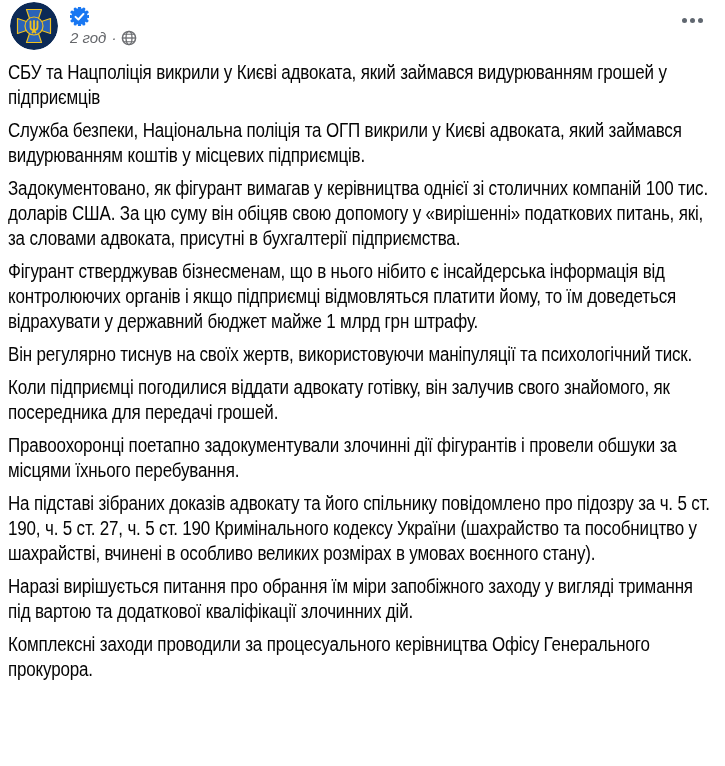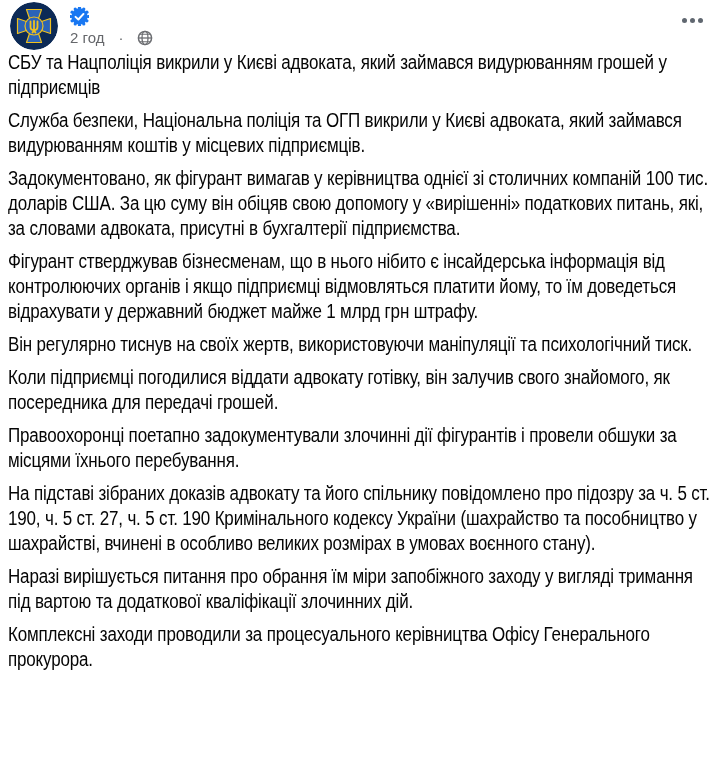--- a/index.html
+++ b/index.html
@@ -33,24 +33,25 @@
     font-size: 17px;
     font-weight: 700;
     color: #050505;
     letter-spacing: -0.2px;
     cursor: pointer;
   }
   .verified { display: inline-flex; width: 19px; height: 19px; }
   .meta-row {
     display: flex;
     align-items: center;
-    gap: 13px;
+    gap: 4px;
     margin-top: 3px;
     font-size: 15px;
     color: #65676b;
+    font-style: italic;
   }
   .meta-row .sep { margin: 0 1px; }
   .globe { display: inline-flex; width: 16px; height: 16px; opacity: 0.95; }
 
   .more-btn {
     position: absolute;
     right: 20px; top: 12px;
     display: flex; gap: 3px;
     padding: 6px 2px;
     cursor: pointer;
@@ -58,20 +59,21 @@
   }
   .more-btn i {
     width: 5px; height: 5px;
     background: #606770;
     border-radius: 50%;
     display: block;
   }
 
   
   .post-body {
+    margin-top: 10px;
     padding: 0 0 0 8px;
     overflow: hidden;
     width: 717px;
   }
   
   .condense {
     width: 830px;
     transform: scaleX(0.85);
     transform-origin: 0 0;
   }

